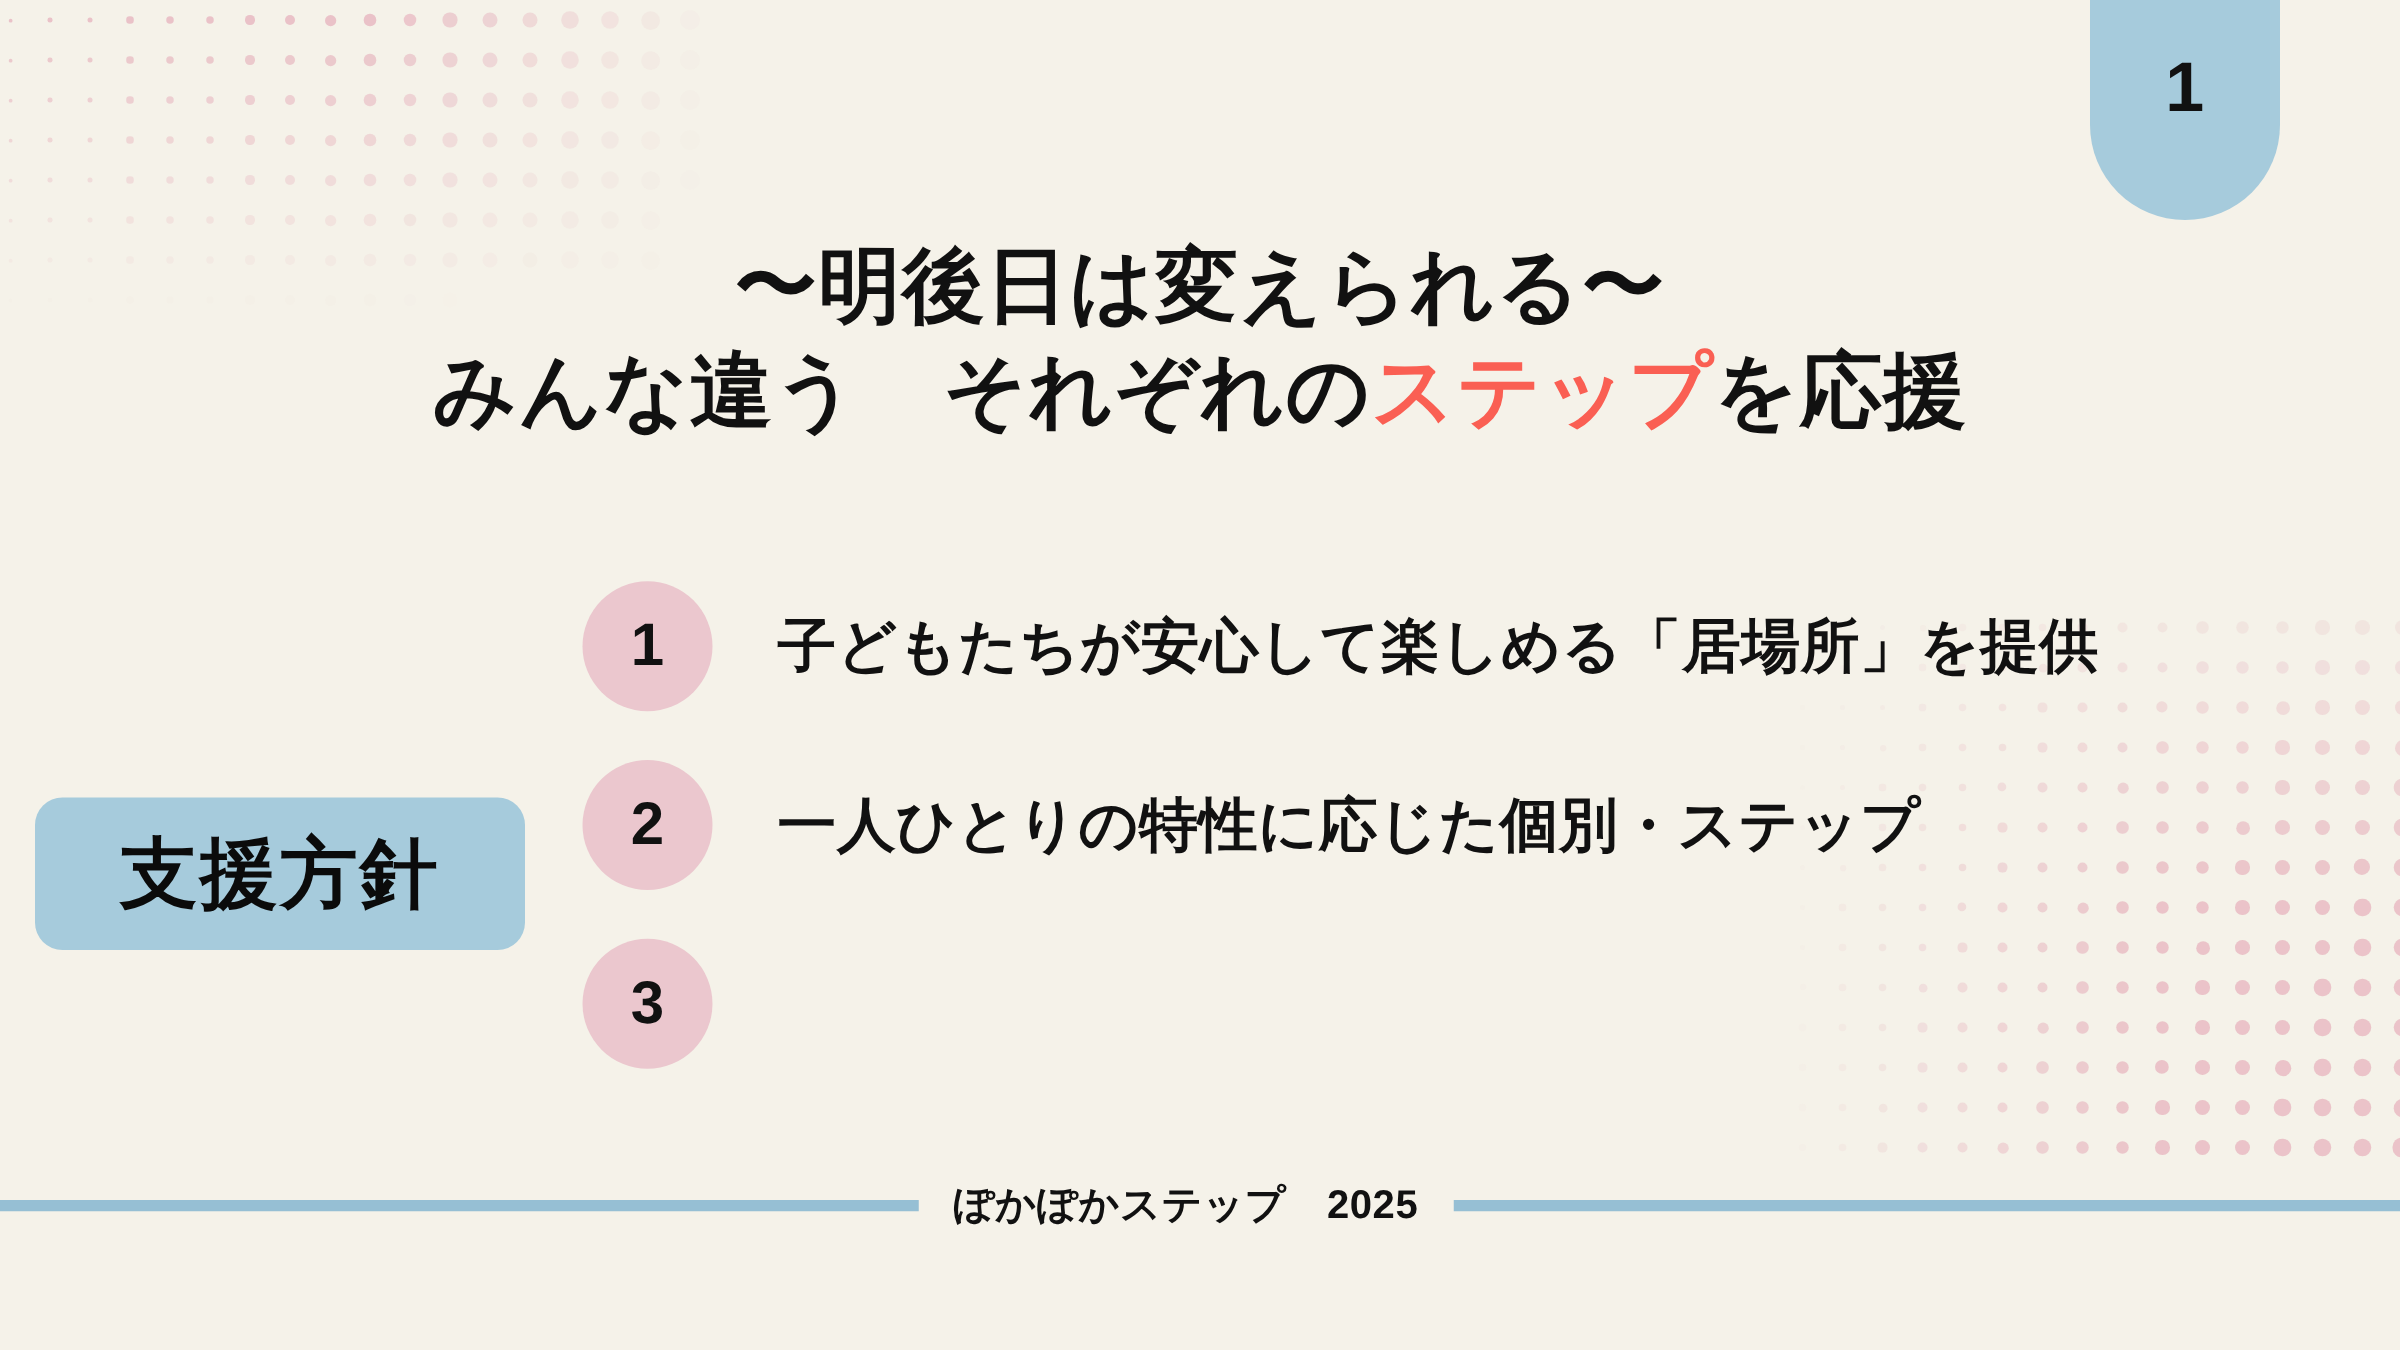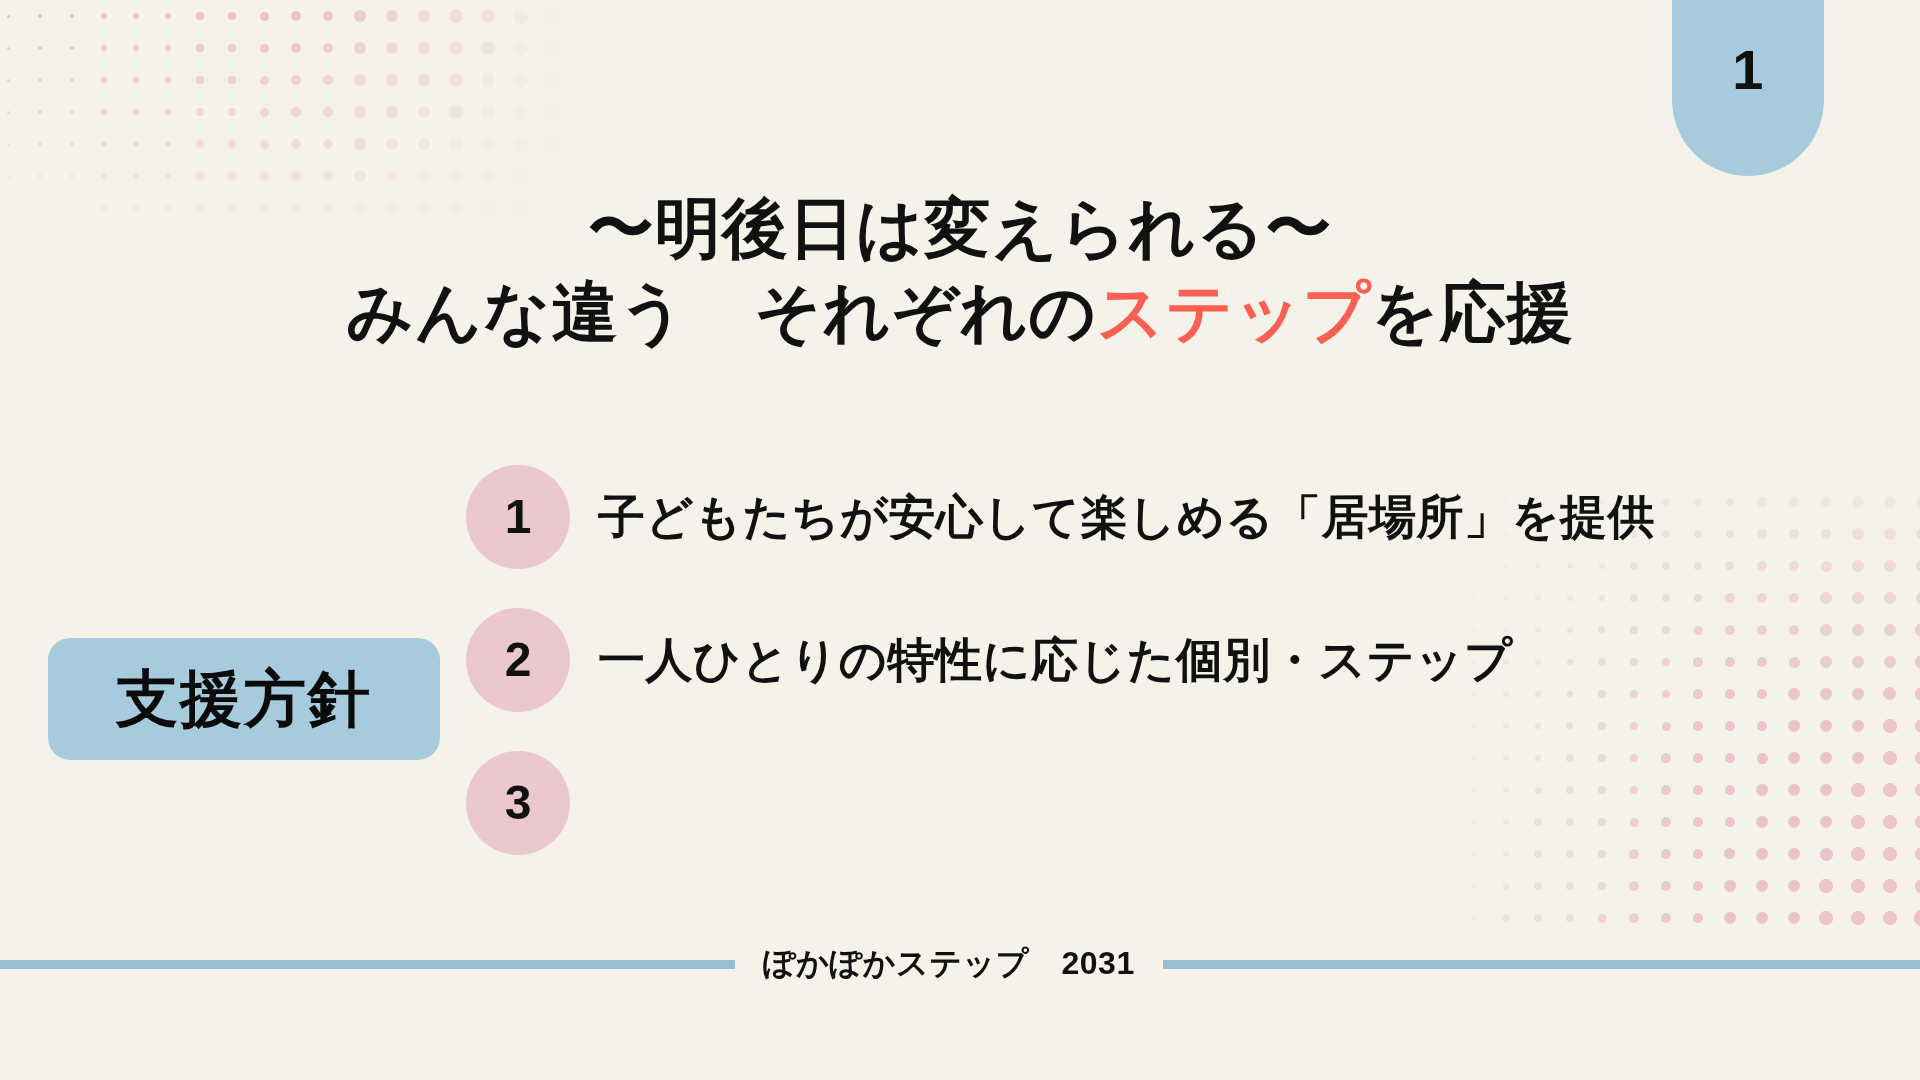--- a/index.html
+++ b/index.html
@@ -74,21 +74,20 @@
     width: 228px;
     height: 128px;
     font-size: 62px;
   }
   #badge-policy {
     left: 28px;
     top: 638px;
     width: 392px;
     height: 122px;
     font-size: 62px;
-    margin-left: 20px;
   }
 
   
   #title-block {
     position: absolute;
     left: 260px;
     top: 186px;
     width: 1400px;
     text-align: center;
   }
@@ -125,21 +124,21 @@
     background: #EBC7CE;
     display: flex;
     align-items: center;
     justify-content: center;
     font-size: 48px;
     font-weight: bold;
     color: #111111;
     line-height: 1;
   }
   .policy-text {
-    margin-left: 28px;
+    margin-left: 52px;
     font-size: 47px;
     font-weight: bold;
     color: #111111;
     letter-spacing: 0.5px;
     white-space: nowrap;
   }
 
   
   #footer {
     position: absolute;
@@ -567,17 +566,17 @@
     <div class="policy-row">
       <div class="policy-badge">
         <span>3</span>
       </div>
     </div>
 
   </div>
 
   <div id="footer">
     <div class="footer-rule" id="footer-rule-left"></div>
-    <div id="footer-label">ぽかぽかステップ　2031</div>
+    <div id="footer-label">ぽかぽかステップ　2025</div>
     <div class="footer-rule" id="footer-rule-right"></div>
   </div>
 
 </div>
 
 </body></html>

